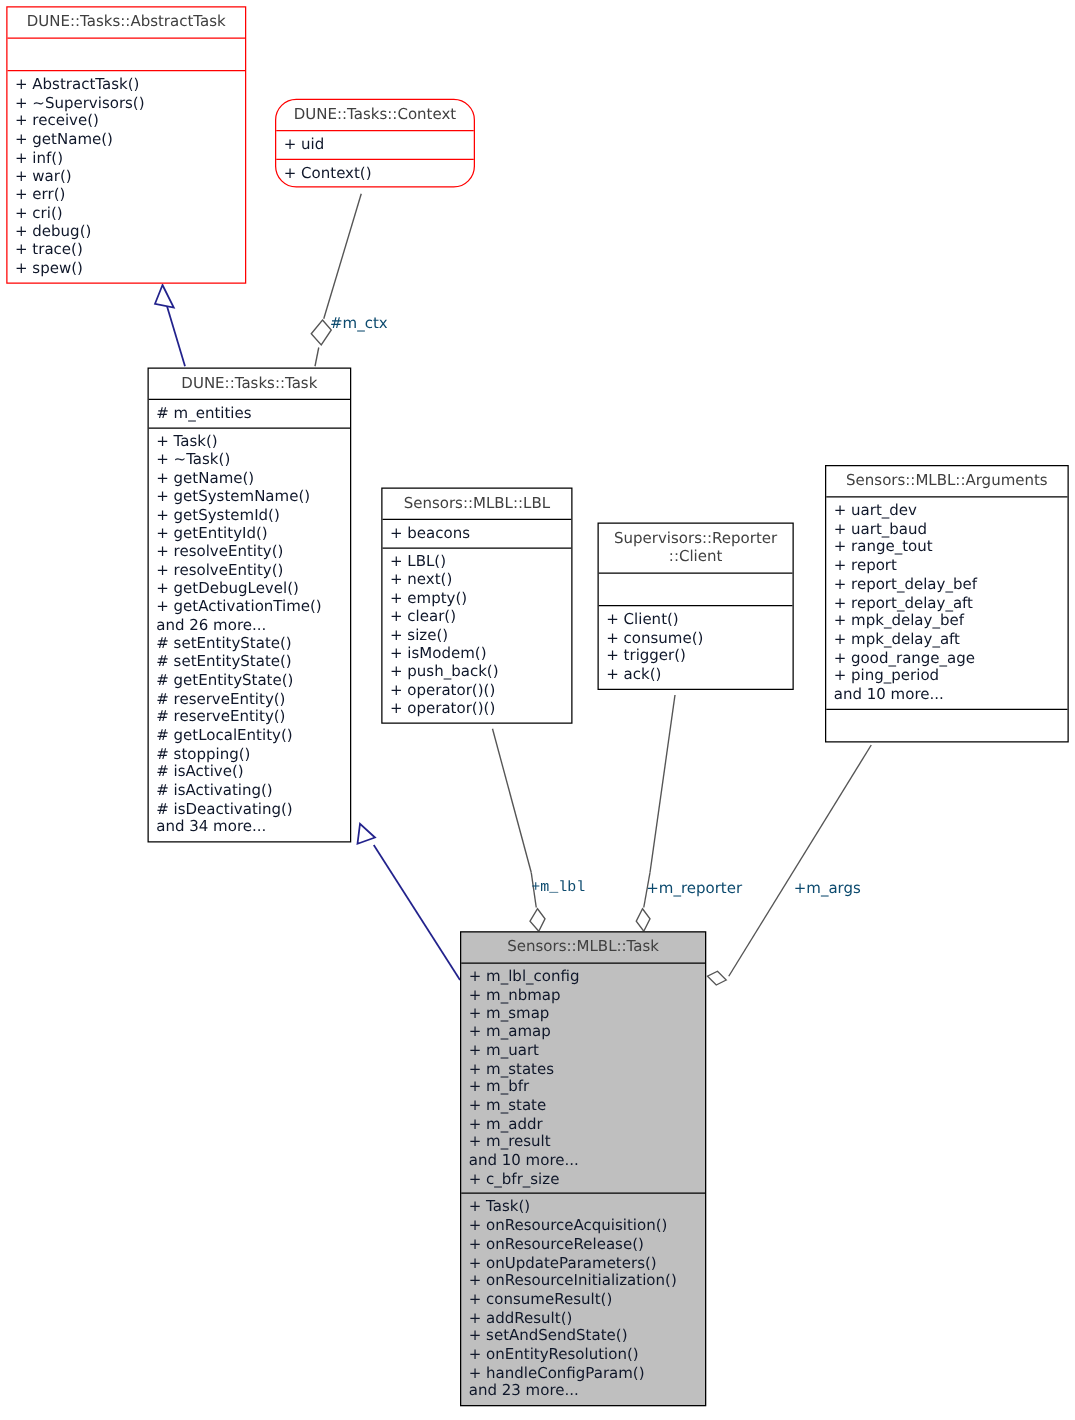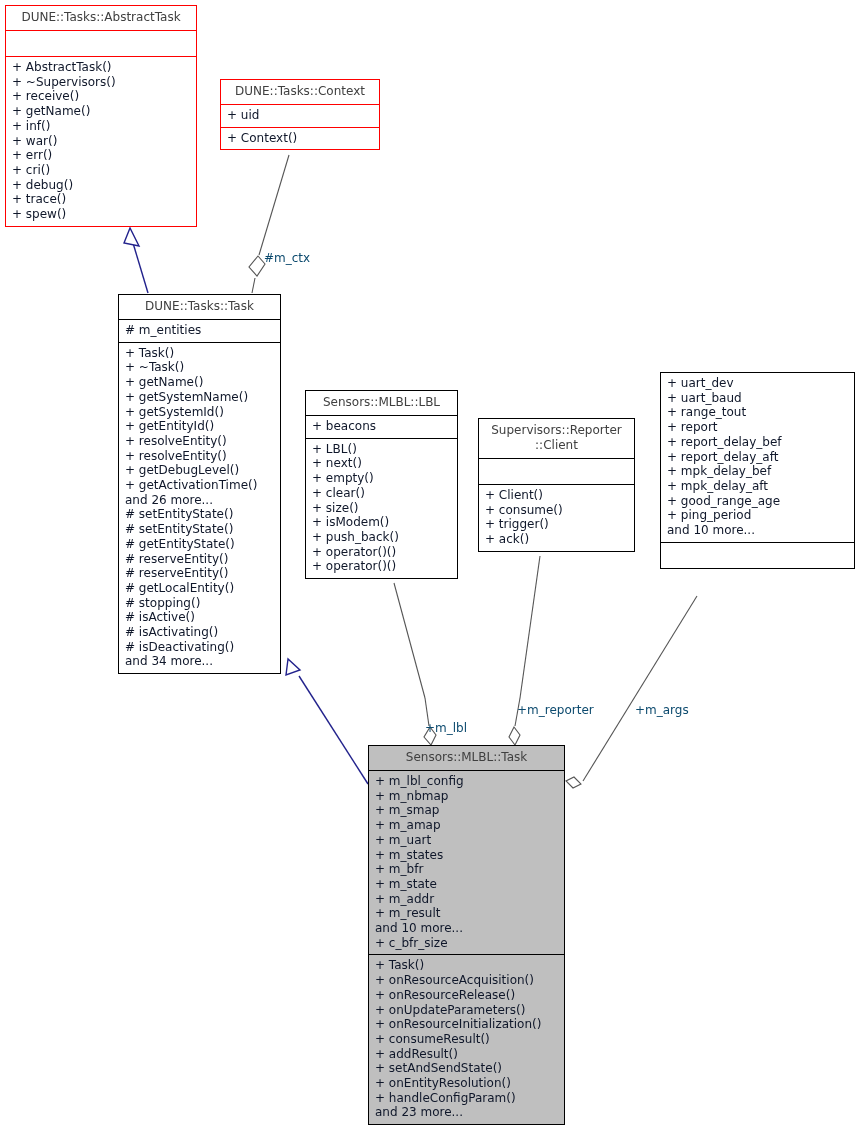--- a/index.html
+++ b/index.html
@@ -129,21 +129,21 @@
       <div class="row">+ inf()</div>
       <div class="row">+ war()</div>
       <div class="row">+ err()</div>
       <div class="row">+ cri()</div>
       <div class="row">+ debug()</div>
       <div class="row">+ trace()</div>
       <div class="row">+ spew()</div>
     </div>
   </div>
 
-  <div class="node red" style="left:220px; top:79px; width:160px;">
+  <div class="node red" style="left:220px; top:79px; width:160px;border-radius:17px;">
     <div class="compartment title">DUNE::Tasks::Context</div>
     <div class="compartment members">
       <div class="row">+ uid</div>
     </div>
     <div class="compartment members">
       <div class="row">+ Context()</div>
     </div>
   </div>
 
   <div class="node" style="left:118px; top:294px; width:163px;">
@@ -201,20 +201,21 @@
     <div class="compartment empty-compartment"></div>
     <div class="compartment members">
       <div class="row">+ Client()</div>
       <div class="row">+ consume()</div>
       <div class="row">+ trigger()</div>
       <div class="row">+ ack()</div>
     </div>
   </div>
 
   <div class="node" style="left:660px; top:372px; width:195px;">
+    <div class="compartment title">Sensors::MLBL::Arguments</div>
     <div class="compartment members">
       <div class="row">+ uart_dev</div>
       <div class="row">+ uart_baud</div>
       <div class="row">+ range_tout</div>
       <div class="row">+ report</div>
       <div class="row">+ report_delay_bef</div>
       <div class="row">+ report_delay_aft</div>
       <div class="row">+ mpk_delay_bef</div>
       <div class="row">+ mpk_delay_aft</div>
       <div class="row">+ good_range_age</div>
@@ -249,17 +250,17 @@
       <div class="row">+ consumeResult()</div>
       <div class="row">+ addResult()</div>
       <div class="row">+ setAndSendState()</div>
       <div class="row">+ onEntityResolution()</div>
       <div class="row">+ handleConfigParam()</div>
       <div class="row">and 23 more...</div>
     </div>
   </div>
 
   <div class="edge-label" style="left:264px; top:251px;">#m_ctx</div>
-  <div class="edge-label" style="left:425px; top:721px;">+m_lbl</div>
+  <div class="edge-label" style="left:425px; top:703px;font-family:Liberation Mono, monospace;">+m_lbl</div>
   <div class="edge-label" style="left:517px; top:703px;">+m_reporter</div>
   <div class="edge-label" style="left:635px; top:703px;">+m_args</div>
 
 </div>
 
 </body></html>

